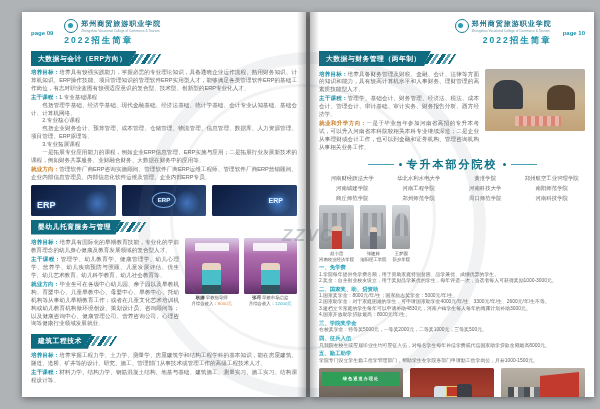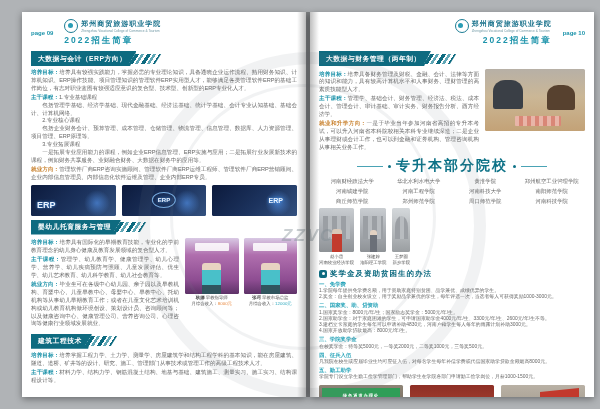--- a/index.html
+++ b/index.html
@@ -65,21 +65,21 @@
   .inc-2{color:#2ba7bd;}
   
   .finimg{width:100px;height:62px;flex:0 0 auto;border-radius:1.5px;position:relative;overflow:hidden;
           background:linear-gradient(180deg,#b7b0a6 0%,#cbb796 45%,#c3a277 100%);}
   .finimg::before{content:"";position:absolute;left:8%;top:18%;width:30%;height:46%;background:#3a3f46;border-radius:40% 40% 8% 8%;}
   .finimg::after{content:"";position:absolute;right:10%;top:26%;width:28%;height:40%;background:#57412f;border-radius:40% 40% 8% 8%;}
   .fin-notes{position:absolute;left:30%;bottom:8%;width:46%;height:16%;background:repeating-linear-gradient(90deg,#e8b5a8 0 4px,#d98777 4px 8px);border-radius:1px;}
   .center-head{display:flex;align-items:center;justify-content:center;gap:5px;margin:4px 0 3px;}
   .center-head .line{width:26px;height:1px;background:#4aa3b5;}
   .center-head .dot{width:3px;height:3px;border-radius:50%;background:#0e7287;}
-  .center-head .ch-t{color:#0e7287;font-weight:bold;font-size:14px;letter-spacing:2px;}
+  .center-head .ch-t{color:#0e7287;font-weight:bold;font-size:11px;letter-spacing:2px;}
   .cgrid{display:grid;grid-template-columns:1fr 1fr 1fr 1fr;row-gap:3px;column-gap:4px;margin:2px 2px 3px;}
   .cgrid span{font-size:5.4px;color:#666;text-align:center;white-space:nowrap;}
   .tp{display:flex;flex-direction:column;}
   .tpimg{height:44px;border-radius:1.5px;position:relative;overflow:hidden;
          background:linear-gradient(180deg,#c9cdd1 0%,#a7abb0 55%,#8e9296 100%);}
   .tpimg::before{content:"";position:absolute;left:12%;top:18%;width:76%;height:52%;
          background:repeating-linear-gradient(90deg,#9b9fa4 0 5px,#b8bcc0 5px 9px);}
   .tp1 .tpimg::after{content:"";position:absolute;left:36%;bottom:0;width:30%;height:52%;background:linear-gradient(180deg,#d9c8b8 0 22%,#c23b2e 22% 100%);border-radius:3px 3px 0 0;}
   .tp2 .tpimg::after{content:"";position:absolute;left:38%;bottom:0;width:26%;height:50%;background:linear-gradient(180deg,#e3d2c2 0 24%,#6b7078 24% 100%);border-radius:3px 3px 0 0;}
   .tp3 .tpimg{background:linear-gradient(180deg,#d4d8db 0%,#b3b7ba 60%,#9a9ea1 100%);}
@@ -259,24 +259,20 @@
       </div>
       <div class="tp tp3">
         <div class="tpimg"></div>
         <div class="caption2">
           <span>王梦圆</span><br>
           <span>新乡学院</span>
         </div>
       </div>
     </div>
 
-    <div class="sch-title">
-      <span class="sch-ico"></span>
-      <span class="sch-t">奖学金及资助贫困生的办法</span>
-    </div>
     <div>
       <div class="grp-h">一、免学费</div>
       <p class="grp-i">1.学院每年提供免学费名额，用于资助家庭特别贫困、品学兼优、成绩优异的学生。</p>
       <p class="grp-i">2.奖金：自主创业校友设立，用于奖励品学兼优的学生，每年评选一次，当选者每人可获得奖励1000-3000元。</p>
       <div class="grp-h">二、国家奖、助、贷资助</div>
       <p class="grp-i">1.国家奖学金：8000元/年/生；国家励志奖学金：5000元/年/生。</p>
       <p class="grp-i">2.国家助学金：对于家庭困难的学生，可申请国家助学金4000元/年/生、3300元/年/生、2600元/年/生不等。</p>
       <p class="grp-i">3.建档立卡家庭的学生每年可以申请补助4830元，河南户籍学生每人每年的雨露计划补助3000元。</p>
       <p class="grp-i">4.国家开放助学贷款最高：8000元/年/生。</p>
       <div class="grp-h">三、学院奖学金</div>

